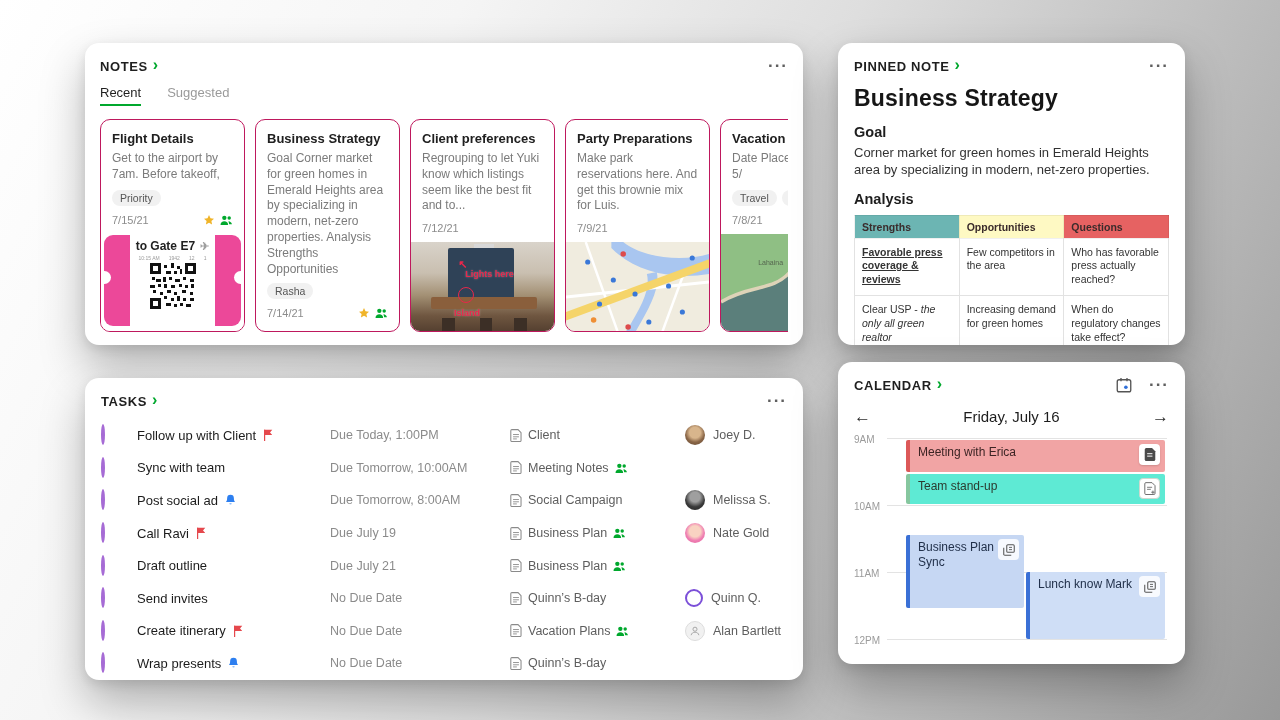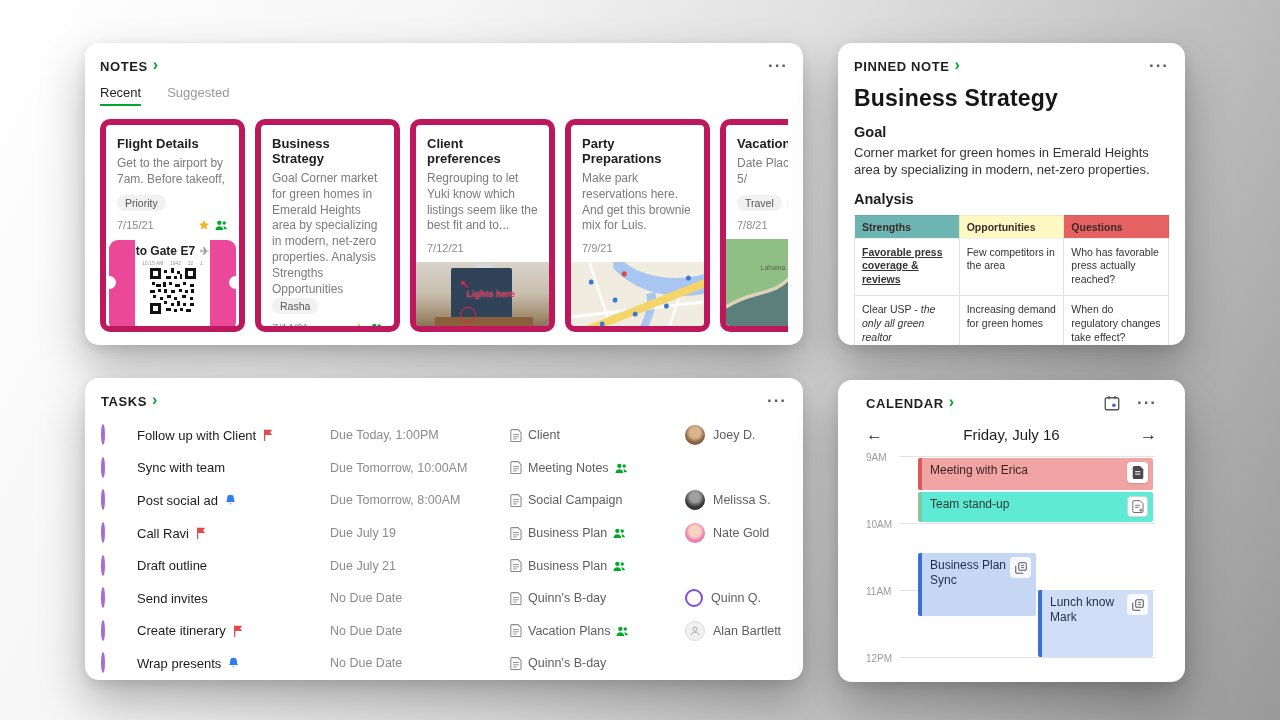--- a/index.html
+++ b/index.html
@@ -10,36 +10,36 @@
     position:relative; color:#1f1f1f;
   }
   .panel {
     position:absolute; background:#fff; border-radius:14px;
     box-shadow:0 22px 45px rgba(0,0,0,.28), 0 4px 12px rgba(0,0,0,.10);
     overflow:hidden;
   }
   .panel-notes    { left:85px;  top:43px;  width:718px; height:302px; padding:13px 15px; }
   .panel-pinned   { left:838px; top:43px;  width:347px; height:302px; padding:13px 16px; }
   .panel-tasks    { left:85px;  top:378px; width:718px; height:302px; padding:13px 16px; }
-  .panel-calendar { left:838px; top:380px; width:347px; height:302px; padding:13px 28px; }
+  .panel-calendar { left:838px; top:362px; width:347px; height:302px; padding:13px 16px; }
 
   .panel-head { display:flex; justify-content:space-between; align-items:center; height:20px; }
   .ptitle-row { display:flex; align-items:center; gap:5px; cursor:pointer; }
   .ptitle { font-size:13px; font-weight:bold; letter-spacing:.6px; color:#1f1f1f; }
   .chev { color:#00a82d; font-size:16px; font-weight:bold; line-height:1; position:relative; top:-1px; }
   .dots { color:#5f5f5f; font-size:17px; font-weight:bold; letter-spacing:1px; line-height:10px; cursor:pointer; }
   .head-icons { display:flex; align-items:center; gap:16px; }
 
   
   .tabs { display:flex; gap:26px; margin-top:9px; font-size:13px; }
   .tab { color:#9a9a9a; padding-bottom:4px; cursor:pointer;text-align:right; }
   .tab.active { color:#1f1f1f; border-bottom:2px solid #00a82d; }
   .cards { display:flex; gap:10px; margin-top:13px; height:213px; overflow:hidden; }
   .card {
-    min-width:145px; width:145px; border:6px solid #be185d; border-radius:10px;
+    min-width:145px; width:145px; border:1px solid #be185d; border-radius:10px;
     display:flex; flex-direction:column; overflow:hidden; background:#fff; cursor:pointer;
   }
   .card-top { padding:11px 11px 8px; display:flex; flex-direction:column; flex:1 1 auto; }
   .card h4 { font-size:13px; color:#202020; margin-bottom:5px; }
   .card p  { font-size:12px; color:#7b7b7b; line-height:1.32; }
   .tagrow { display:flex; gap:5px; margin-top:7px; flex-wrap:nowrap; }
   .tag { background:#f1f1f1; color:#555; font-size:10.5px; padding:2px 8px; border-radius:9px; white-space:nowrap; }
   .meta { display:flex; justify-content:space-between; align-items:center; margin-top:8px; }
   .meta .date { font-size:11px; color:#8c8c8c; }
   .meta-icons { display:flex; gap:5px; align-items:center; }
@@ -610,21 +610,21 @@
       <span class="ev-icon icon-outline">
         <svg width="12" height="13" viewBox="0 0 14 16">
             <path d="M2 .8h7.5l3.7 3.7V14a1.4 1.4 0 0 1-1.4 1.4H2A1.4 1.4 0 0 1 .6 14V2.2A1.4 1.4 0 0 1 2 .8z" fill="none" stroke="#6c6c6c" stroke-width="1.2"></path>
             <line x1="3.4" y1="6.5" x2="9.6" y2="6.5" stroke="#6c6c6c" stroke-width="1.1"></line>
             <line x1="3.4" y1="9" x2="8" y2="9" stroke="#6c6c6c" stroke-width="1.1"></line>
             <line x1="10.6" y1="10.6" x2="10.6" y2="14.6" stroke="#6c6c6c" stroke-width="1.2"></line>
             <line x1="8.6" y1="12.6" x2="12.6" y2="12.6" stroke="#6c6c6c" stroke-width="1.2"></line>
           </svg>
       </span>
     </div>
-    <div class="event ev-blue1" style="top:97px; height:63px; left:52px; width:118px;">
+    <div class="event ev-blue1" style="top:97px; height:73px; left:52px; width:118px;">
       <span>Business Plan Sync</span>
       <span class="ev-icon icon-copy">
         <svg width="12" height="12" viewBox="0 0 16 16">
             <rect x="5" y="1" width="10" height="10" rx="1.5" fill="none" stroke="#555" stroke-width="1.4"></rect>
             <path d="M11 15H2.5A1.5 1.5 0 0 1 1 13.5V5" fill="none" stroke="#555" stroke-width="1.4"></path>
             <line x1="8" y1="4.5" x2="12" y2="4.5" stroke="#555" stroke-width="1.2"></line>
             <line x1="8" y1="7.5" x2="12" y2="7.5" stroke="#555" stroke-width="1.2"></line>
           </svg>
       </span>
     </div>

